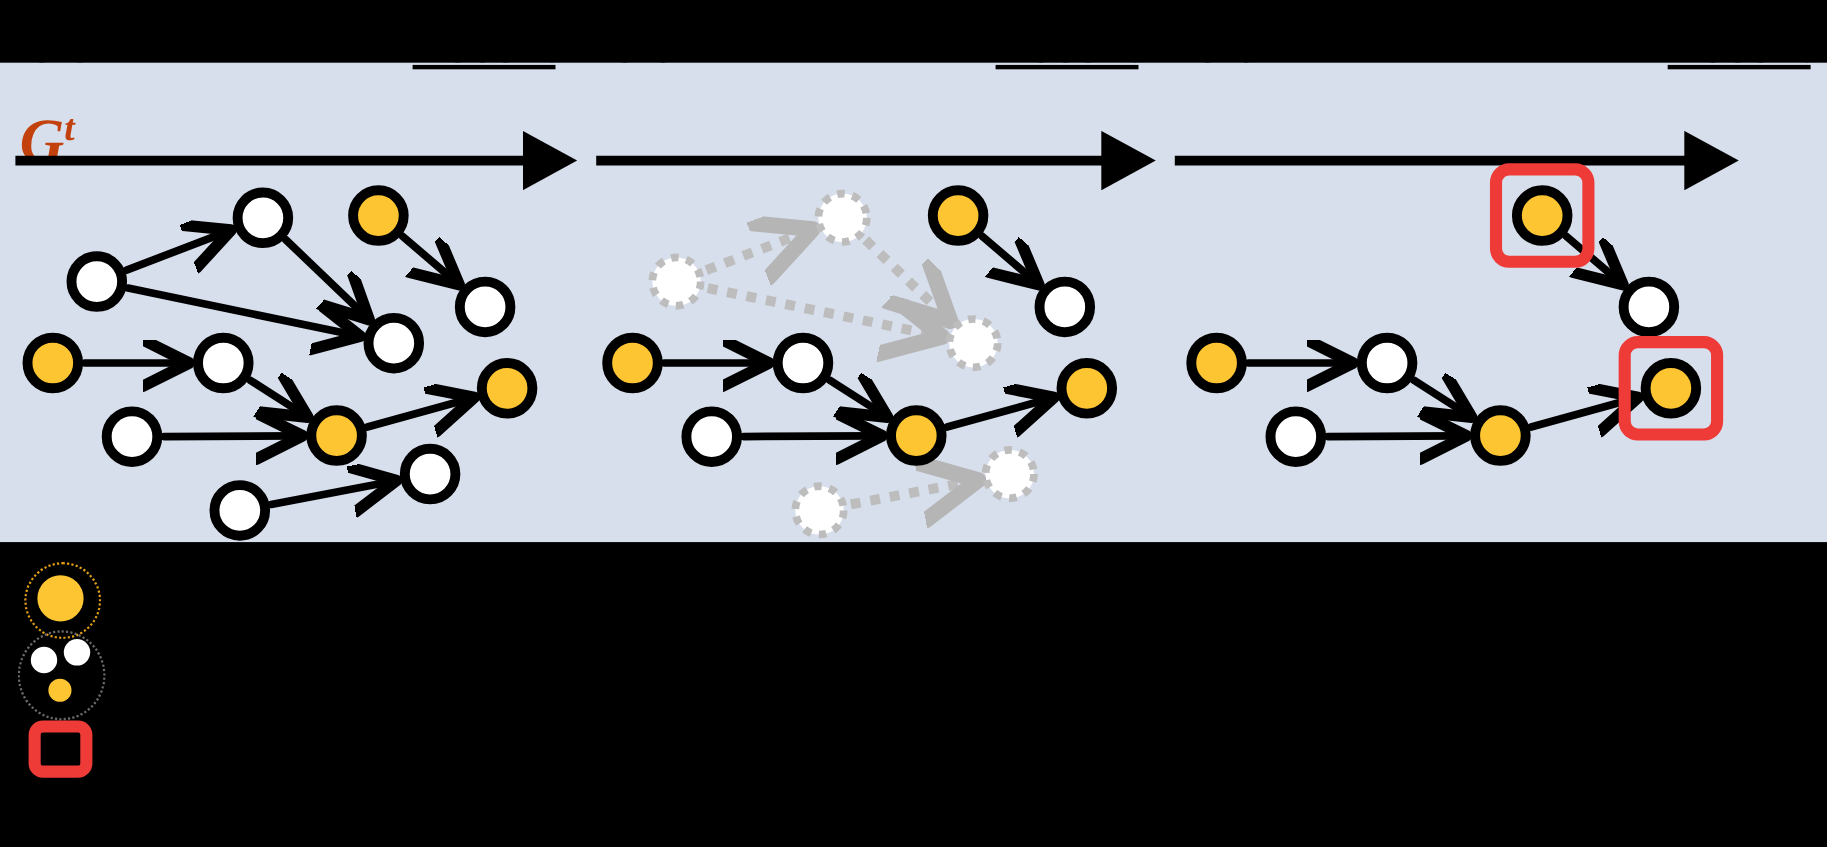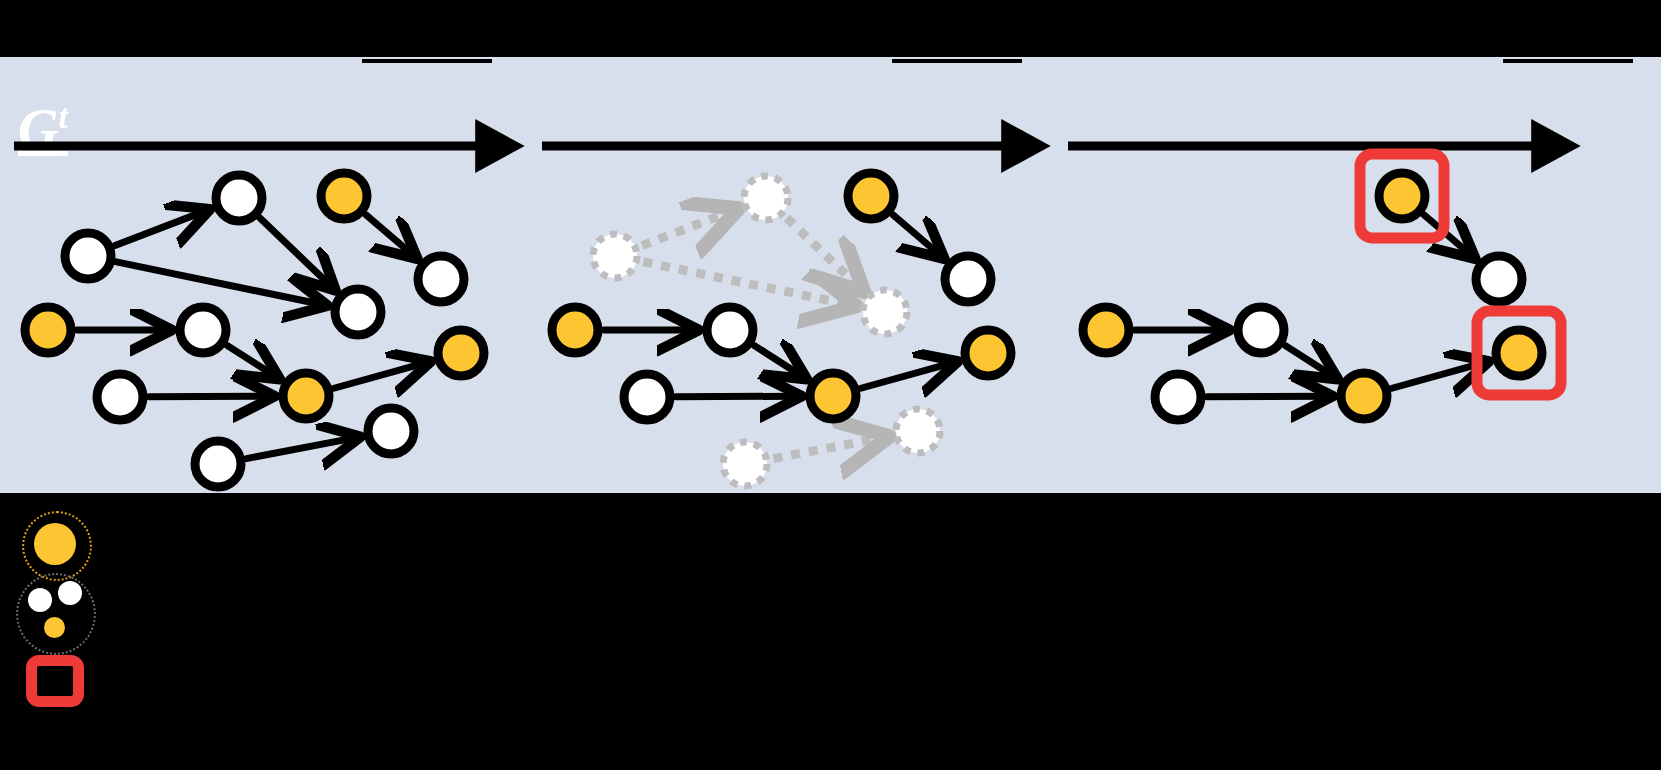--- a/index.html
+++ b/index.html
@@ -1,35 +1,35 @@
 <!DOCTYPE html>
 <html><head>
 <meta charset="utf-8">
 <style>
   html,body{margin:0;padding:0;background:#000;}
   body{width:1661px;height:770px;overflow:hidden;font-family:"Liberation Sans",sans-serif;}
   #root{position:relative;width:1661px;height:770px;background:#000;}
   #band{position:absolute;left:0;top:57px;width:1661px;height:436px;background:#d8dfec;}
-  .panel{position:absolute;top:0;height:436px;}
+  .panel{position:absolute;top:0;height:436px;padding-left:13px;}
   .axis-label{position:absolute;font-family:"Liberation Sans",sans-serif;font-size:41px;color:#000;
               line-height:1;white-space:nowrap;}
   .axis-old{left:22px;top:22px;}
   .axis-recent{top:22px;text-decoration:underline;}
   svg{position:absolute;left:0;top:0;overflow:visible;}
   #legend{position:absolute;left:0;top:493px;width:1661px;height:277px;background:#000;}
   .legend-row{position:absolute;}
   .lg-big{left:34px;top:30px;width:42px;height:42px;border-radius:50%;background:#FDC531;}
   .lg-halo{left:22px;top:18px;width:66px;height:66px;border-radius:50%;border:2px dotted #e3a017;}
   .lg-d1{left:28px;top:95px;width:24px;height:24px;border-radius:50%;background:#fff;}
   .lg-d2{left:58px;top:88px;width:24px;height:24px;border-radius:50%;background:#fff;}
   .lg-d3{left:44px;top:124px;width:21px;height:21px;border-radius:50%;background:#FDC531;}
   .lg-dhalo{left:16px;top:80px;width:76px;height:78px;border-radius:50%;border:2px dotted #6a6a6a;}
   .lg-box{left:26px;top:162px;width:58px;height:52px;border:11px solid #EE3B38;border-radius:13px;box-sizing:border-box;}
   .gt-label{position:absolute;font-family:"Liberation Serif",serif;font-style:italic;font-weight:700;
-            color:#ffffff;font-size:56px;line-height:1;white-space:nowrap;text-decoration:underline;}
+            color:#c2410c;font-size:56px;line-height:1;white-space:nowrap;}
   .gt-sup{font-size:34px;vertical-align:super;}
 </style>
 </head>
 <body>
 
 <div id="root">
 
   <div id="band"></div>
 
   <div class="panel" style="left:0;width:530px;">

